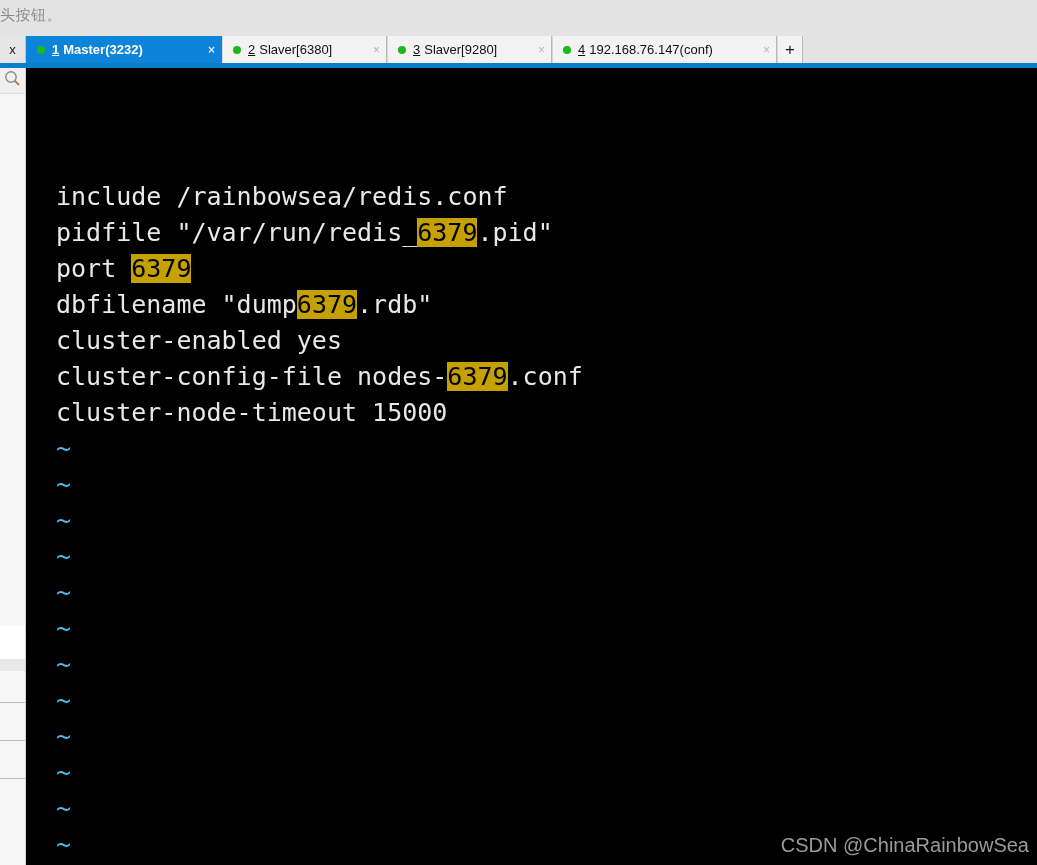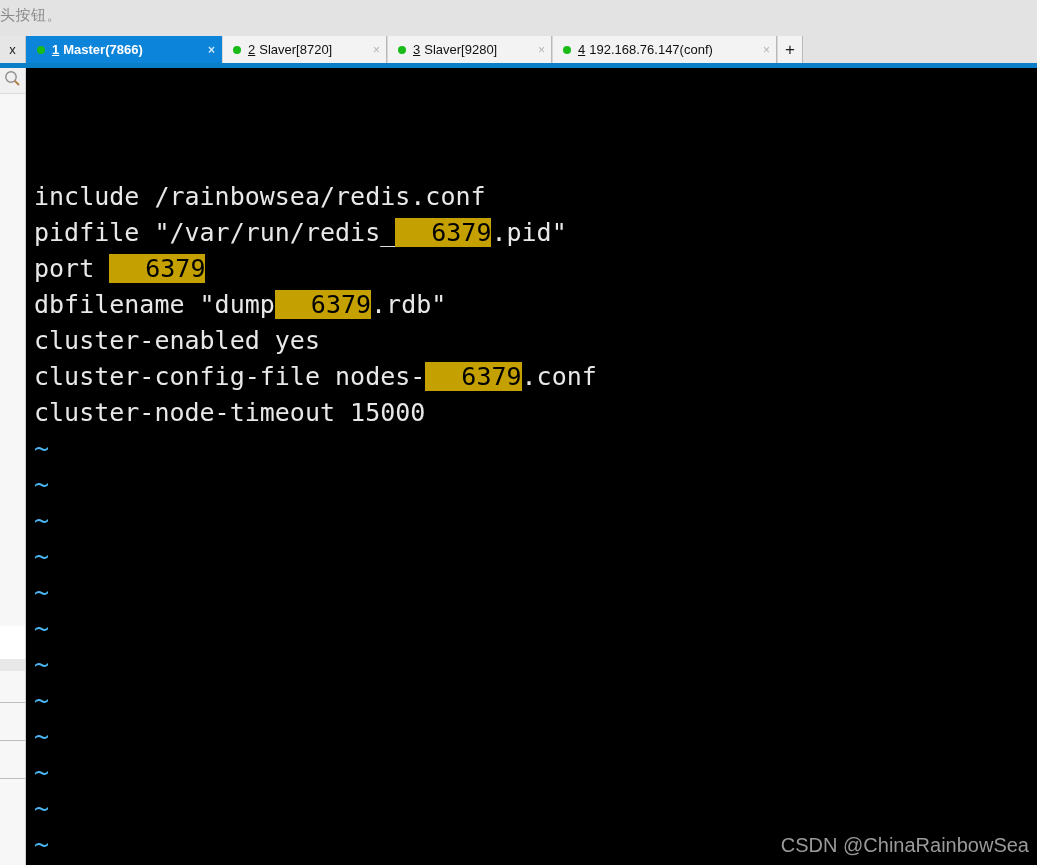--- a/index.html
+++ b/index.html
@@ -171,26 +171,25 @@
   #terminal-screen {
     position: absolute;
     left: 8px; top: 3px;
     font-family: "DejaVu Sans Mono", monospace;
     font-size: 25px;
     line-height: 36px;
     color: #e8e8e8;
     white-space: pre;
     letter-spacing: 0px;
   }
-  .term-line { height: 36px; }
+  .term-line { height: 36px; margin-left: 22px; }
   .tilde { color: #49b8f5; }
   .hl {
     background: #c4a000;
     color: #000000;
-    padding-left: 36px;
   }
 
   #csdn-watermark {
     position: absolute;
     right: 8px; bottom: 8px;
     font-size: 20px;
     color: #9a9a9a;
     font-family: "Liberation Sans", sans-serif;
     z-index: 8;
     white-space: nowrap;
@@ -218,28 +217,28 @@
   <div class="sidebar-divider" id="sidebar-divider-2"></div>
   <div class="sidebar-divider" id="sidebar-divider-3"></div>
 </div>
 
 <div id="tabbar">
   <div id="tabbar-close-button">x</div>
 
 <div class="tab active" style="left: 26px; width: 196px;">
       <span class="tab-dot" style="background: rgb(24, 187, 24);"></span>
       <span class="tab-index">1</span>
-      <span class="tab-label"> Master(7866)</span>
+      <span class="tab-label"> Master(3232)</span>
       <span style="flex: 1 1 auto;"></span>
       <span class="tab-close">×</span>
     </div>
     <div class="tab inactive" style="left: 222px; width: 165px;">
       <span class="tab-dot" style="background: rgb(24, 187, 24);"></span>
       <span class="tab-index">2</span>
-      <span class="tab-label"> Slaver[8720]</span>
+      <span class="tab-label"> Slaver[6380]</span>
       <span style="flex: 1 1 auto;"></span>
       <span class="tab-close">×</span>
     </div>
     <div class="tab inactive" style="left: 387px; width: 165px;">
       <span class="tab-dot" style="background: rgb(24, 187, 24);"></span>
       <span class="tab-index">3</span>
       <span class="tab-label"> Slaver[9280]</span>
       <span style="flex: 1 1 auto;"></span>
       <span class="tab-close">×</span>
     </div>

